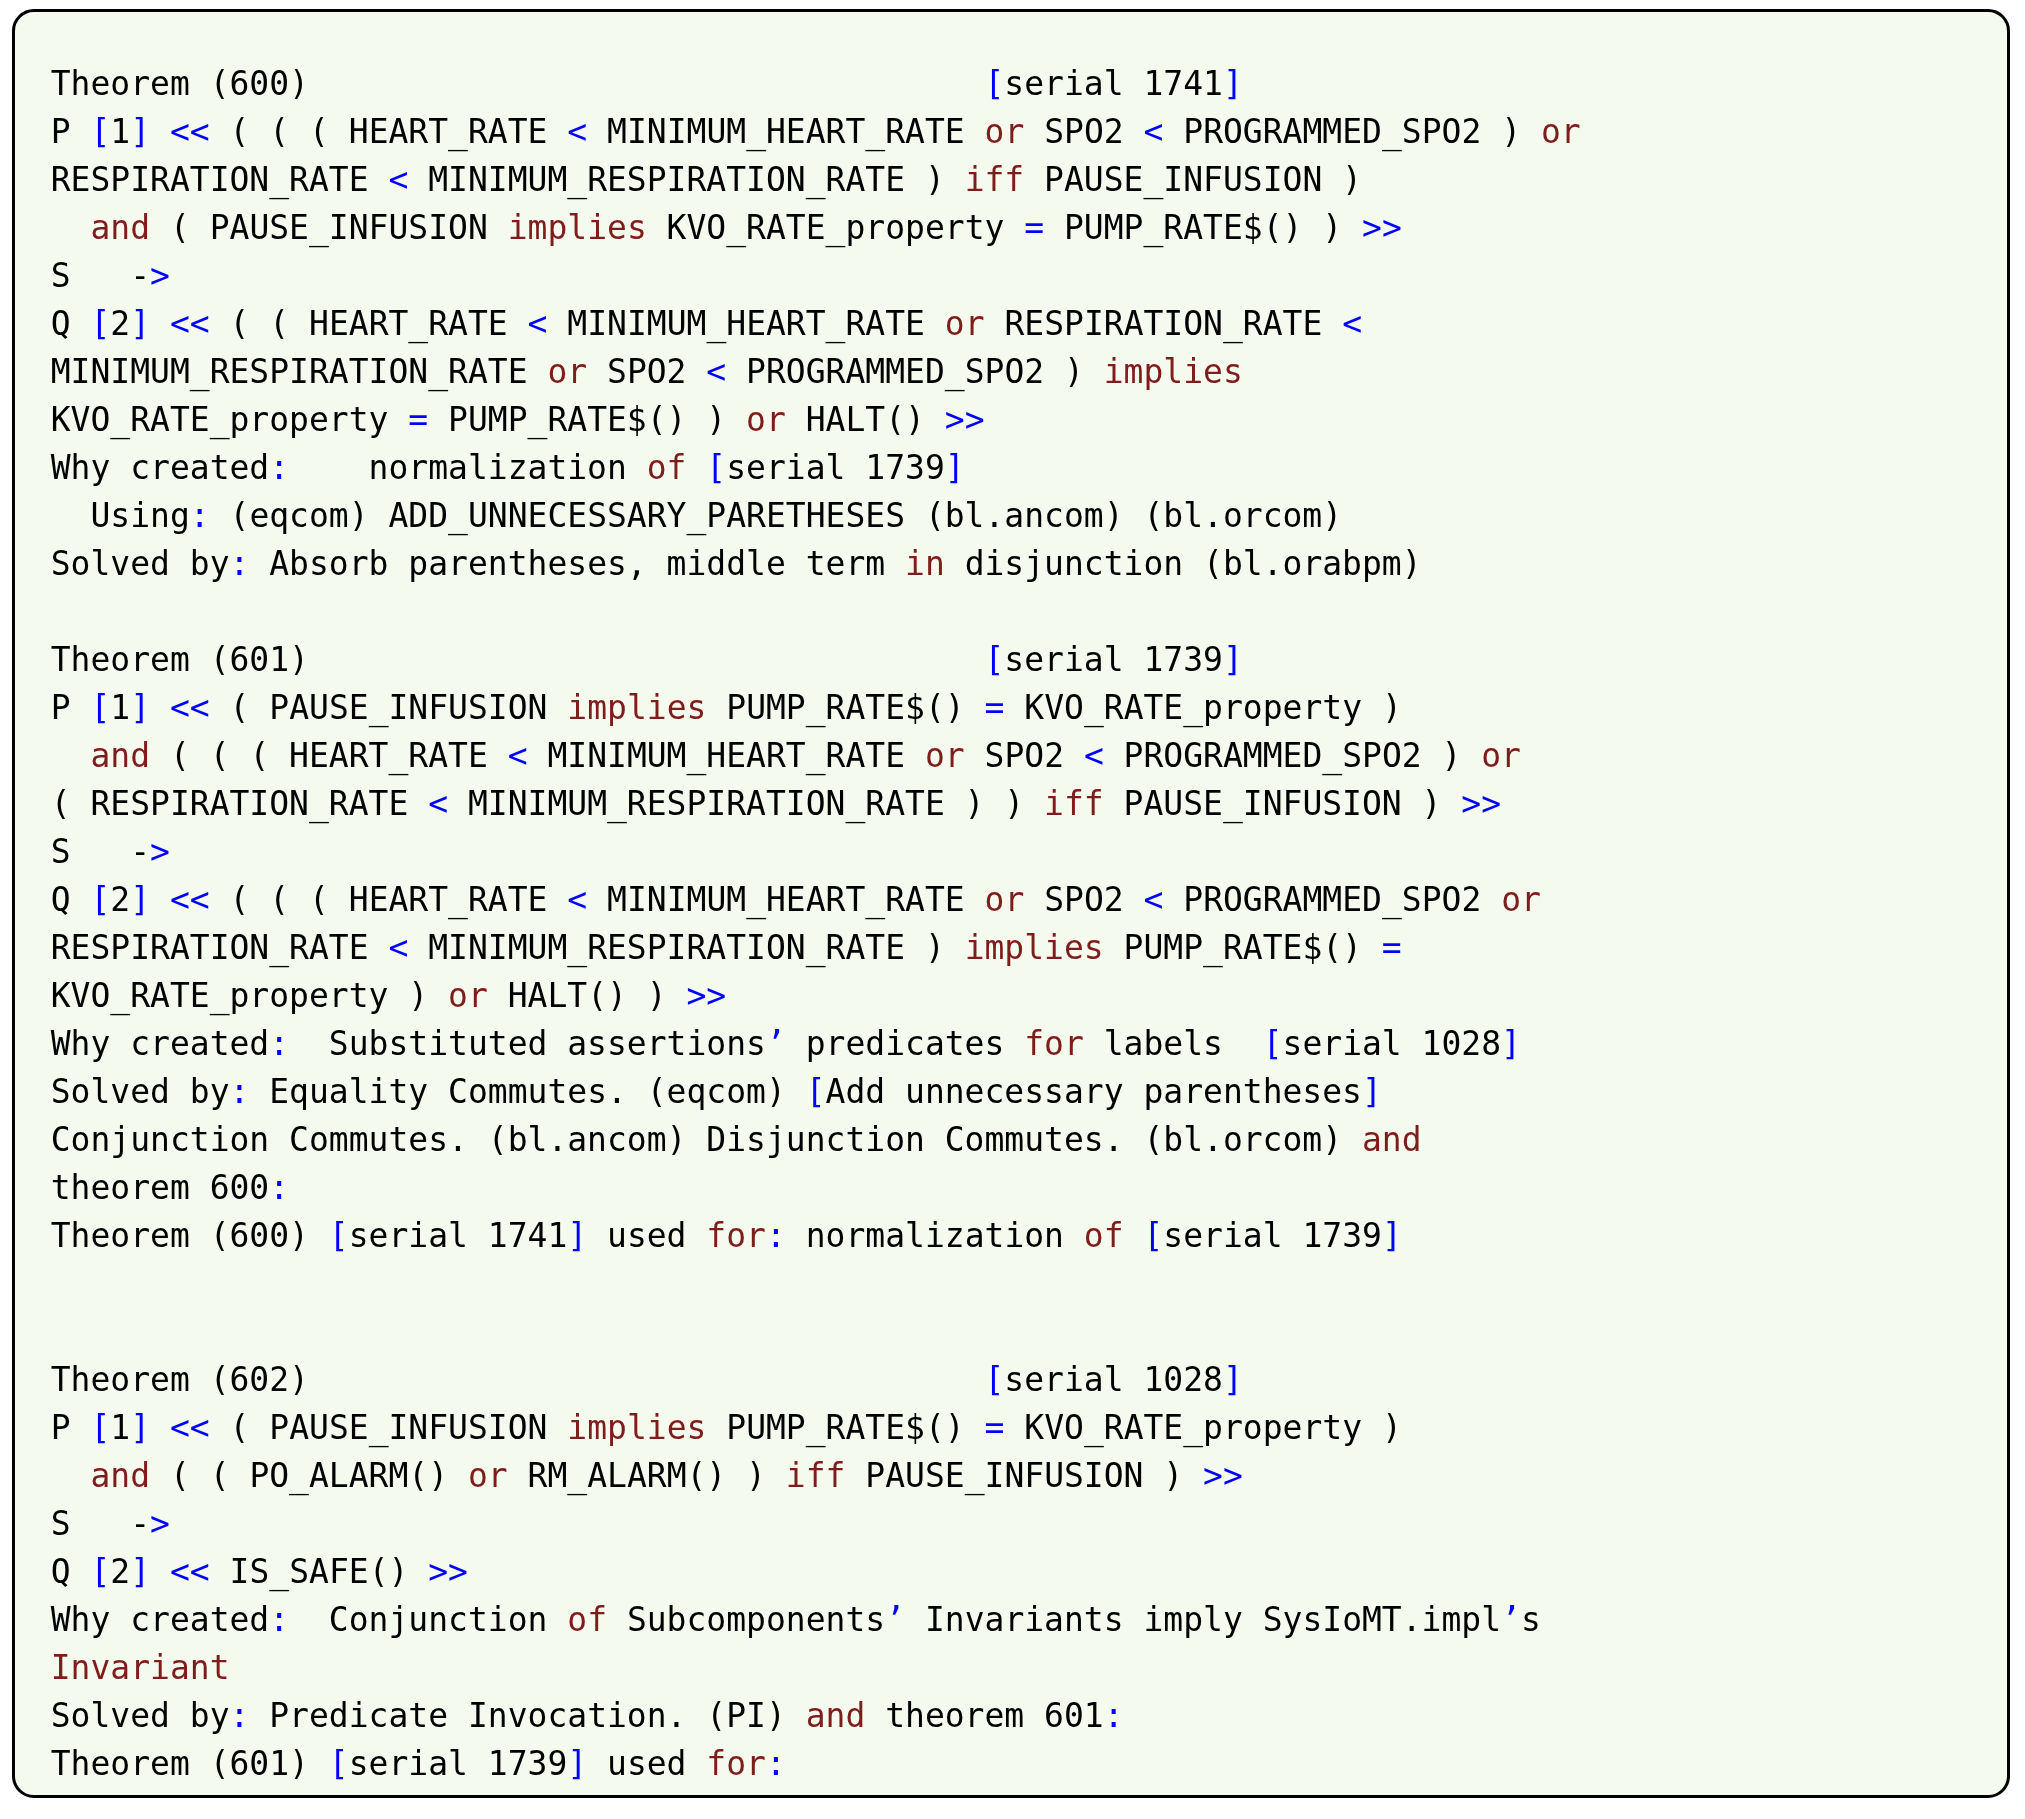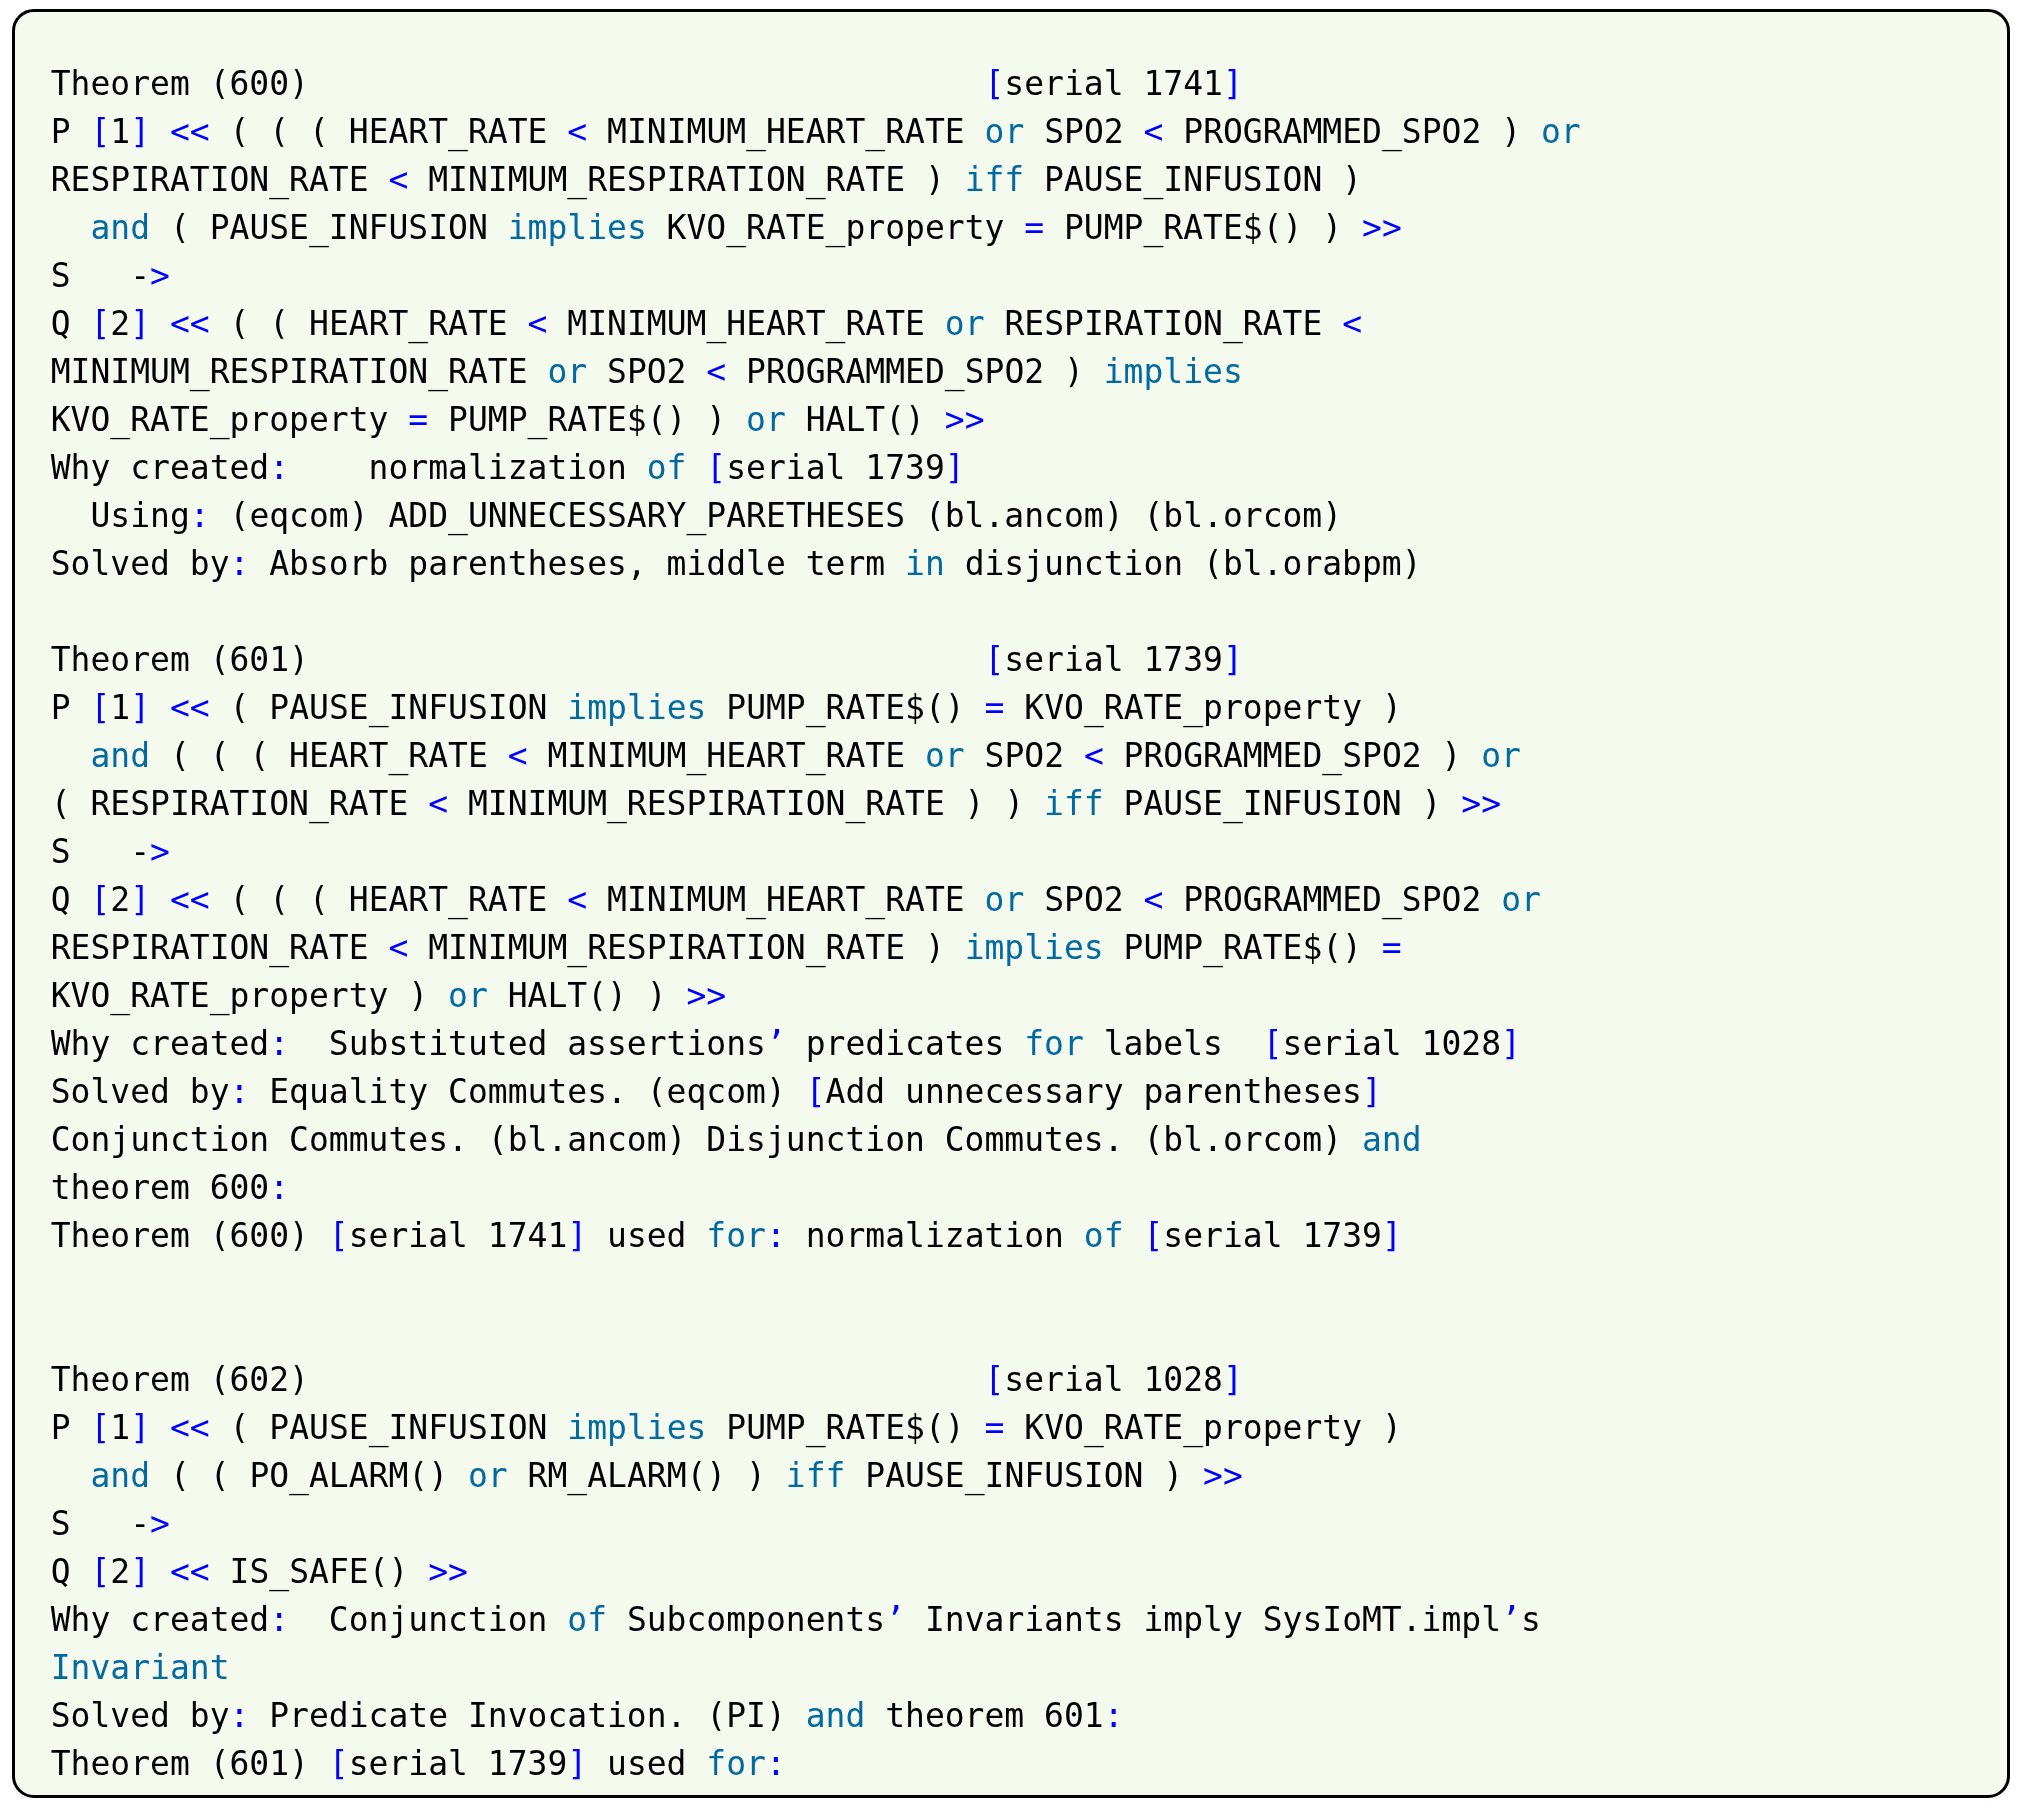--- a/index.html
+++ b/index.html
@@ -29,21 +29,21 @@
     left: 36px;
     top: 15px;
     font-size: 33px;
     line-height: 48px;
     letter-spacing: 0px;
     white-space: pre;
     color: #000000;
     font-weight: 500;
   }
   .ln { display: block; height: 48px; white-space: pre; }
-  .k  { color: #0369a1; }   
+  .k  { color: #7f1d1d; }   
   .b  { color: #0000ff; }   
   .t  { color: #000000; }   
 </style>
 </head>
 <body>
 
 <div id="listing-box">
   <pre id="code"><span class="ln"><span class="t">Theorem (600)</span><span class="t">                                  </span><span class="b">[</span><span class="t">serial 1741</span><span class="b">]</span></span><span class="ln"><span class="t">P </span><span class="b">[</span><span class="t">1</span><span class="b">]</span><span class="t"> </span><span class="b">&lt;&lt;</span><span class="t"> ( ( ( HEART_RATE </span><span class="b">&lt;</span><span class="t"> MINIMUM_HEART_RATE </span><span class="k">or</span><span class="t"> SPO2 </span><span class="b">&lt;</span><span class="t"> PROGRAMMED_SPO2 ) </span><span class="k">or</span></span><span class="ln"><span class="t">RESPIRATION_RATE </span><span class="b">&lt;</span><span class="t"> MINIMUM_RESPIRATION_RATE ) </span><span class="k">iff</span><span class="t"> PAUSE_INFUSION )</span></span><span class="ln"><span class="t">  </span><span class="k">and</span><span class="t"> ( PAUSE_INFUSION </span><span class="k">implies</span><span class="t"> KVO_RATE_property </span><span class="b">=</span><span class="t"> PUMP_RATE$() ) </span><span class="b">&gt;&gt;</span></span><span class="ln"><span class="t">S   -</span><span class="b">&gt;</span></span><span class="ln"><span class="t">Q </span><span class="b">[</span><span class="t">2</span><span class="b">]</span><span class="t"> </span><span class="b">&lt;&lt;</span><span class="t"> ( ( HEART_RATE </span><span class="b">&lt;</span><span class="t"> MINIMUM_HEART_RATE </span><span class="k">or</span><span class="t"> RESPIRATION_RATE </span><span class="b">&lt;</span></span><span class="ln"><span class="t">MINIMUM_RESPIRATION_RATE </span><span class="k">or</span><span class="t"> SPO2 </span><span class="b">&lt;</span><span class="t"> PROGRAMMED_SPO2 ) </span><span class="k">implies</span></span><span class="ln"><span class="t">KVO_RATE_property </span><span class="b">=</span><span class="t"> PUMP_RATE$() ) </span><span class="k">or</span><span class="t"> HALT() </span><span class="b">&gt;&gt;</span></span><span class="ln"><span class="t">Why created</span><span class="b">:</span><span class="t">    normalization </span><span class="k">of</span><span class="t"> </span><span class="b">[</span><span class="t">serial 1739</span><span class="b">]</span></span><span class="ln"><span class="t">  Using</span><span class="b">:</span><span class="t"> (eqcom) ADD_UNNECESSARY_PARETHESES (bl.ancom) (bl.orcom)</span></span><span class="ln"><span class="t">Solved by</span><span class="b">:</span><span class="t"> Absorb parentheses, middle term </span><span class="k">in</span><span class="t"> disjunction (bl.orabpm)</span></span><span class="ln">&nbsp;</span><span class="ln"><span class="t">Theorem (601)</span><span class="t">                                  </span><span class="b">[</span><span class="t">serial 1739</span><span class="b">]</span></span><span class="ln"><span class="t">P </span><span class="b">[</span><span class="t">1</span><span class="b">]</span><span class="t"> </span><span class="b">&lt;&lt;</span><span class="t"> ( PAUSE_INFUSION </span><span class="k">implies</span><span class="t"> PUMP_RATE$() </span><span class="b">=</span><span class="t"> KVO_RATE_property )</span></span><span class="ln"><span class="t">  </span><span class="k">and</span><span class="t"> ( ( ( HEART_RATE </span><span class="b">&lt;</span><span class="t"> MINIMUM_HEART_RATE </span><span class="k">or</span><span class="t"> SPO2 </span><span class="b">&lt;</span><span class="t"> PROGRAMMED_SPO2 ) </span><span class="k">or</span></span><span class="ln"><span class="t">( RESPIRATION_RATE </span><span class="b">&lt;</span><span class="t"> MINIMUM_RESPIRATION_RATE ) ) </span><span class="k">iff</span><span class="t"> PAUSE_INFUSION ) </span><span class="b">&gt;&gt;</span></span><span class="ln"><span class="t">S   -</span><span class="b">&gt;</span></span><span class="ln"><span class="t">Q </span><span class="b">[</span><span class="t">2</span><span class="b">]</span><span class="t"> </span><span class="b">&lt;&lt;</span><span class="t"> ( ( ( HEART_RATE </span><span class="b">&lt;</span><span class="t"> MINIMUM_HEART_RATE </span><span class="k">or</span><span class="t"> SPO2 </span><span class="b">&lt;</span><span class="t"> PROGRAMMED_SPO2 </span><span class="k">or</span></span><span class="ln"><span class="t">RESPIRATION_RATE </span><span class="b">&lt;</span><span class="t"> MINIMUM_RESPIRATION_RATE ) </span><span class="k">implies</span><span class="t"> PUMP_RATE$() </span><span class="b">=</span></span><span class="ln"><span class="t">KVO_RATE_property ) </span><span class="k">or</span><span class="t"> HALT() ) </span><span class="b">&gt;&gt;</span></span><span class="ln"><span class="t">Why created</span><span class="b">:</span><span class="t">  Substituted assertions</span><span class="b">’</span><span class="t"> predicates </span><span class="k">for</span><span class="t"> labels  </span><span class="b">[</span><span class="t">serial 1028</span><span class="b">]</span></span><span class="ln"><span class="t">Solved by</span><span class="b">:</span><span class="t"> Equality Commutes. (eqcom) </span><span class="b">[</span><span class="t">Add unnecessary parentheses</span><span class="b">]</span></span><span class="ln"><span class="t">Conjunction Commutes. (bl.ancom) Disjunction Commutes. (bl.orcom) </span><span class="k">and</span></span><span class="ln"><span class="t">theorem 600</span><span class="b">:</span></span><span class="ln"><span class="t">Theorem (600) </span><span class="b">[</span><span class="t">serial 1741</span><span class="b">]</span><span class="t"> used </span><span class="k">for</span><span class="b">:</span><span class="t"> normalization </span><span class="k">of</span><span class="t"> </span><span class="b">[</span><span class="t">serial 1739</span><span class="b">]</span></span><span class="ln">&nbsp;</span><span class="ln">&nbsp;</span><span class="ln"><span class="t">Theorem (602)</span><span class="t">                                  </span><span class="b">[</span><span class="t">serial 1028</span><span class="b">]</span></span><span class="ln"><span class="t">P </span><span class="b">[</span><span class="t">1</span><span class="b">]</span><span class="t"> </span><span class="b">&lt;&lt;</span><span class="t"> ( PAUSE_INFUSION </span><span class="k">implies</span><span class="t"> PUMP_RATE$() </span><span class="b">=</span><span class="t"> KVO_RATE_property )</span></span><span class="ln"><span class="t">  </span><span class="k">and</span><span class="t"> ( ( PO_ALARM() </span><span class="k">or</span><span class="t"> RM_ALARM() ) </span><span class="k">iff</span><span class="t"> PAUSE_INFUSION ) </span><span class="b">&gt;&gt;</span></span><span class="ln"><span class="t">S   -</span><span class="b">&gt;</span></span><span class="ln"><span class="t">Q </span><span class="b">[</span><span class="t">2</span><span class="b">]</span><span class="t"> </span><span class="b">&lt;&lt;</span><span class="t"> IS_SAFE() </span><span class="b">&gt;&gt;</span></span><span class="ln"><span class="t">Why created</span><span class="b">:</span><span class="t">  Conjunction </span><span class="k">of</span><span class="t"> Subcomponents</span><span class="b">’</span><span class="t"> Invariants imply SysIoMT.impl</span><span class="b">’</span><span class="t">s</span></span><span class="ln"><span class="k">Invariant</span></span><span class="ln"><span class="t">Solved by</span><span class="b">:</span><span class="t"> Predicate Invocation. (PI) </span><span class="k">and</span><span class="t"> theorem 601</span><span class="b">:</span></span><span class="ln"><span class="t">Theorem (601) </span><span class="b">[</span><span class="t">serial 1739</span><span class="b">]</span><span class="t"> used </span><span class="k">for</span><span class="b">:</span></span></pre>
 </div>
 

